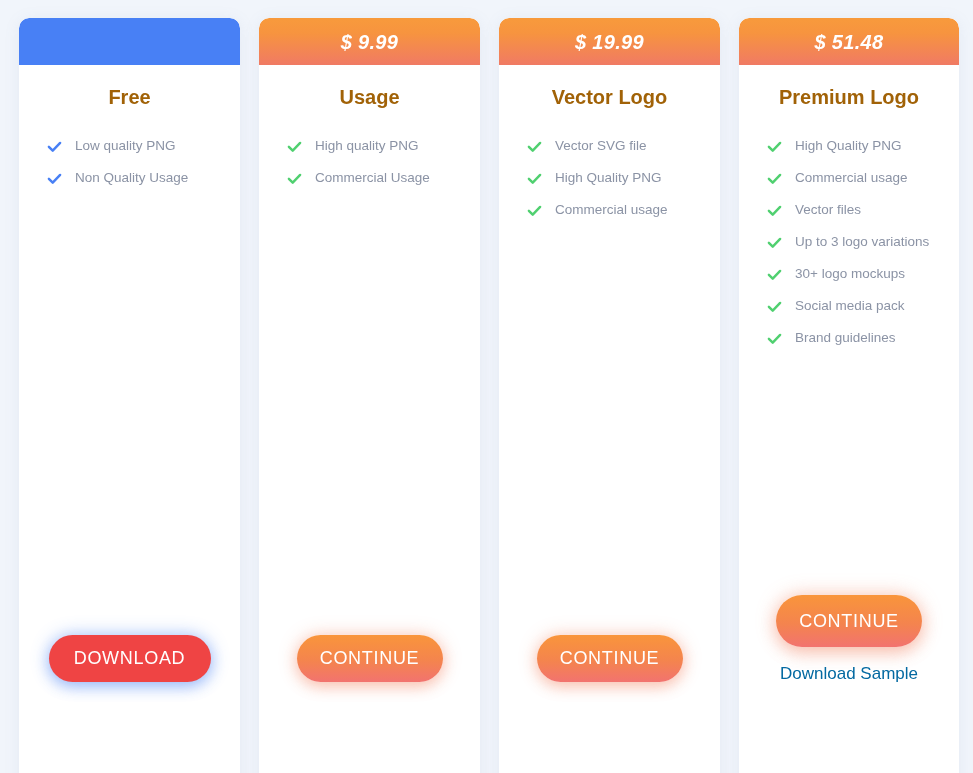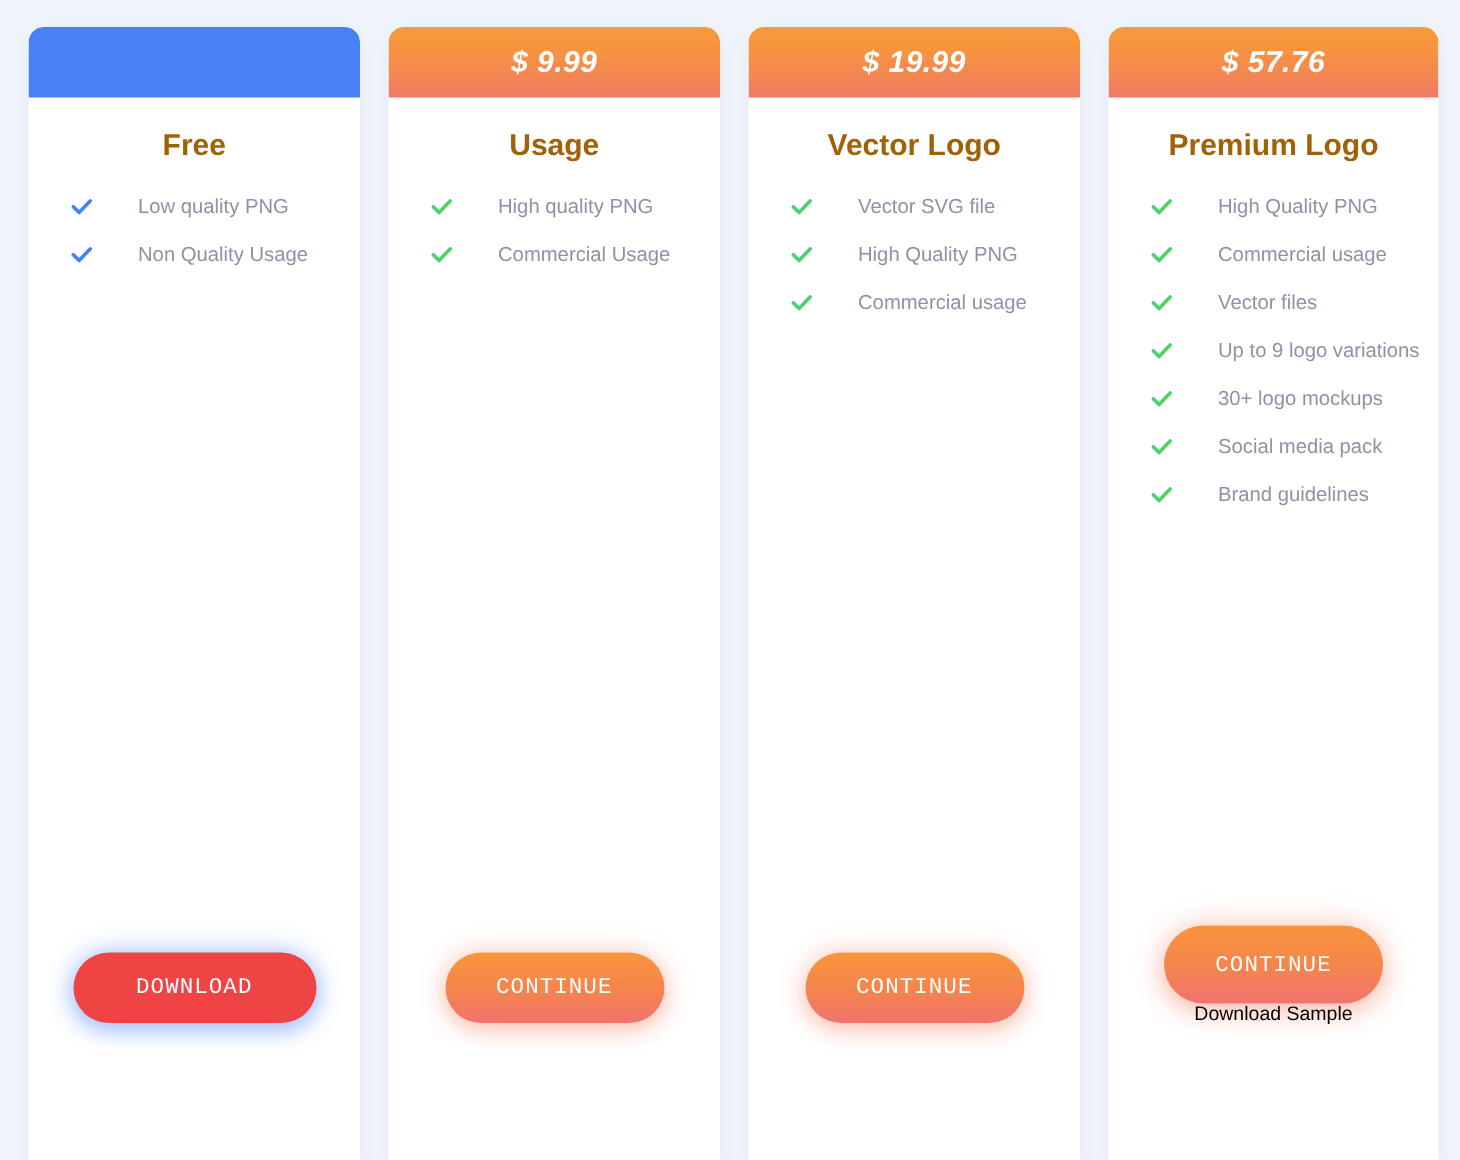--- a/index.html
+++ b/index.html
@@ -83,22 +83,22 @@
     line-height: 1.1;
   }
 
   .feature-list {
     list-style: none;
     margin: 22px 0 0 0;
     padding: 0 10px 0 28px;
   }
   .feature-item {
     display: flex;
-    align-items: flex-start;
-    gap: 30px;
+    align-items: center;
+    gap: 13px;
     height: 32px;
   }
   .check-icon {
     flex: 0 0 15px;
     width: 15px;
     height: 15px;
     display: block;
   }
   .feature-text {
     color: #8b93a5;
@@ -114,22 +114,22 @@
     display: flex;
     flex-direction: column;
     align-items: center;
   }
 
   .cta-button {
     border: none;
     outline: none;
     cursor: pointer;
     color: #ffffff;
-    font-family: Liberation Mono, monospace;
-    font-size: 15px;
+    font-family: Liberation Sans, sans-serif;
+    font-size: 18px;
     letter-spacing: 0.7px;
     border-radius: 40px;
     padding: 0;
     display: flex;
     align-items: center;
     justify-content: center;
   }
   .cta-button--blue {
     width: 162px;
     height: 47px;
@@ -146,22 +146,23 @@
   }
   .cta-button--orange-lg {
     width: 146px;
     height: 52px;
     background: linear-gradient(180deg, #f9953b 0%, #f4844e 55%, #f2736f 100%);
     box-shadow: 0 0 20px rgba(243, 130, 95, 0.40),
                 0 7px 16px rgba(243, 130, 95, 0.30);
   }
 
   .sample-link {
-    color: #000000;
-    font-size: 13px;
+    margin-top: 18px;
+    color: #0369a1;
+    font-size: 17px;
     text-decoration: none;
     cursor: pointer;
     line-height: 1;
   }
 </style>
 </head>
 <body>
 
 <div class="pricing-board">
 
@@ -244,21 +245,21 @@
         </li>
       </ul>
       <div class="card-footer">
         <button class="cta-button cta-button--orange">CONTINUE</button>
       </div>
     </div>
   </div>
 
   <div class="card card--premium">
     <div class="card-header card-header--gradient">
-      <span class="price">$ 57.76</span>
+      <span class="price">$ 51.48</span>
     </div>
     <div class="card-body">
       <h2 class="plan-title">Premium Logo</h2>
       <ul class="feature-list">
         <li class="feature-item">
           <svg class="check-icon" viewBox="0 0 16 16">
               <path d="M2 8.3 L6.1 12.4 L14 4.2" fill="none" stroke="#50d070" stroke-width="2.6" stroke-linecap="round" stroke-linejoin="round"></path>
             </svg>
           <span class="feature-text">High Quality PNG</span>
         </li>
@@ -271,21 +272,21 @@
         <li class="feature-item">
           <svg class="check-icon" viewBox="0 0 16 16">
               <path d="M2 8.3 L6.1 12.4 L14 4.2" fill="none" stroke="#50d070" stroke-width="2.6" stroke-linecap="round" stroke-linejoin="round"></path>
             </svg>
           <span class="feature-text">Vector files</span>
         </li>
         <li class="feature-item">
           <svg class="check-icon" viewBox="0 0 16 16">
               <path d="M2 8.3 L6.1 12.4 L14 4.2" fill="none" stroke="#50d070" stroke-width="2.6" stroke-linecap="round" stroke-linejoin="round"></path>
             </svg>
-          <span class="feature-text">Up to 9 logo variations</span>
+          <span class="feature-text">Up to 3 logo variations</span>
         </li>
         <li class="feature-item">
           <svg class="check-icon" viewBox="0 0 16 16">
               <path d="M2 8.3 L6.1 12.4 L14 4.2" fill="none" stroke="#50d070" stroke-width="2.6" stroke-linecap="round" stroke-linejoin="round"></path>
             </svg>
           <span class="feature-text">30+ logo mockups</span>
         </li>
         <li class="feature-item">
           <svg class="check-icon" viewBox="0 0 16 16">
               <path d="M2 8.3 L6.1 12.4 L14 4.2" fill="none" stroke="#50d070" stroke-width="2.6" stroke-linecap="round" stroke-linejoin="round"></path>

